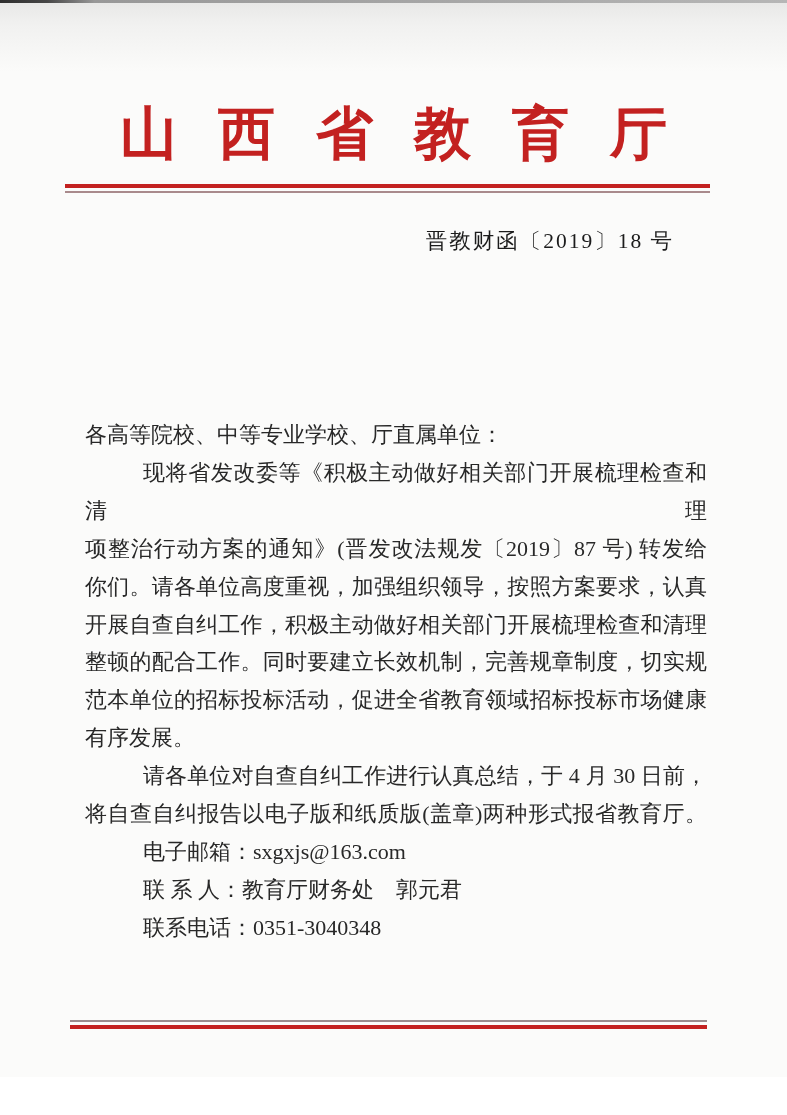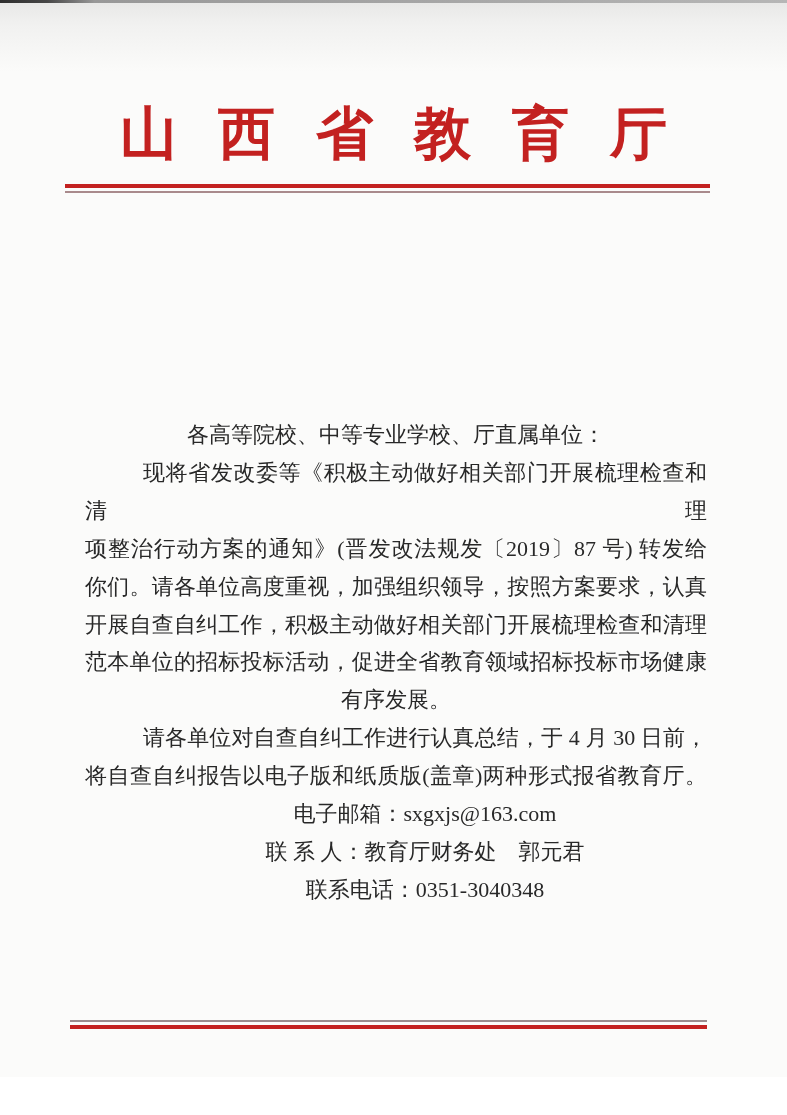--- a/index.html
+++ b/index.html
@@ -54,21 +54,21 @@
     font-size: 24.5px; font-weight: bold; line-height: 39px;
     color: #141414;
   }
 
   
   .body-text {
     position: absolute; top: 416px; left: 85px; width: 622px;
     font-size: 22px; line-height: 37.9px;
     color: #282828;
   }
-  .body-text .line { white-space: nowrap; text-align: center; }
+  .body-text .line { white-space: nowrap; }
   .body-text .indent { text-indent: 58px; }
   .body-text .fill {
     white-space: normal;
     text-align: justify;
     text-align-last: justify;
   }
 
   
   .rule-bottom-thin { position: absolute; top: 1020px; left: 70px; width: 637px; height: 2px; background: #9b8b8d; }
   .rule-bottom-main { position: absolute; top: 1025px; left: 70px; width: 637px; height: 4px; background: #c32120; }
@@ -79,28 +79,30 @@
 <div class="page">
 
   <div class="top-shade"></div>
   <div class="scan-edge"></div>
 
   <div class="letterhead">山西省教育厅</div>
 
   <div class="rule-top-main"></div>
   <div class="rule-top-thin"></div>
 
+  <div class="doc-number">晋教财函〔2019〕18 号</div>
 
 
   <div class="body-text">
     <div class="line">各高等院校、中等专业学校、厅直属单位：</div>
     <div class="line indent fill">现将省发改委等《积极主动做好相关部门开展梳理检查和清理</div>
     <div class="line fill">项整治行动方案的通知》(晋发改法规发〔2019〕87 号) 转发给</div>
     <div class="line fill">你们。请各单位高度重视，加强组织领导，按照方案要求，认真</div>
     <div class="line fill">开展自查自纠工作，积极主动做好相关部门开展梳理检查和清理</div>
+    <div class="line fill">整顿的配合工作。同时要建立长效机制，完善规章制度，切实规</div>
     <div class="line fill">范本单位的招标投标活动，促进全省教育领域招标投标市场健康</div>
     <div class="line">有序发展。</div>
     <div class="line indent fill">请各单位对自查自纠工作进行认真总结，于 4 月 30 日前，</div>
     <div class="line fill">将自查自纠报告以电子版和纸质版(盖章)两种形式报省教育厅。</div>
     <div class="line indent">电子邮箱：sxgxjs@163.com</div>
     <div class="line indent">联 系 人：教育厅财务处　郭元君</div>
     <div class="line indent">联系电话：0351-3040348</div>
   </div>
 
   <div class="rule-bottom-thin"></div>

